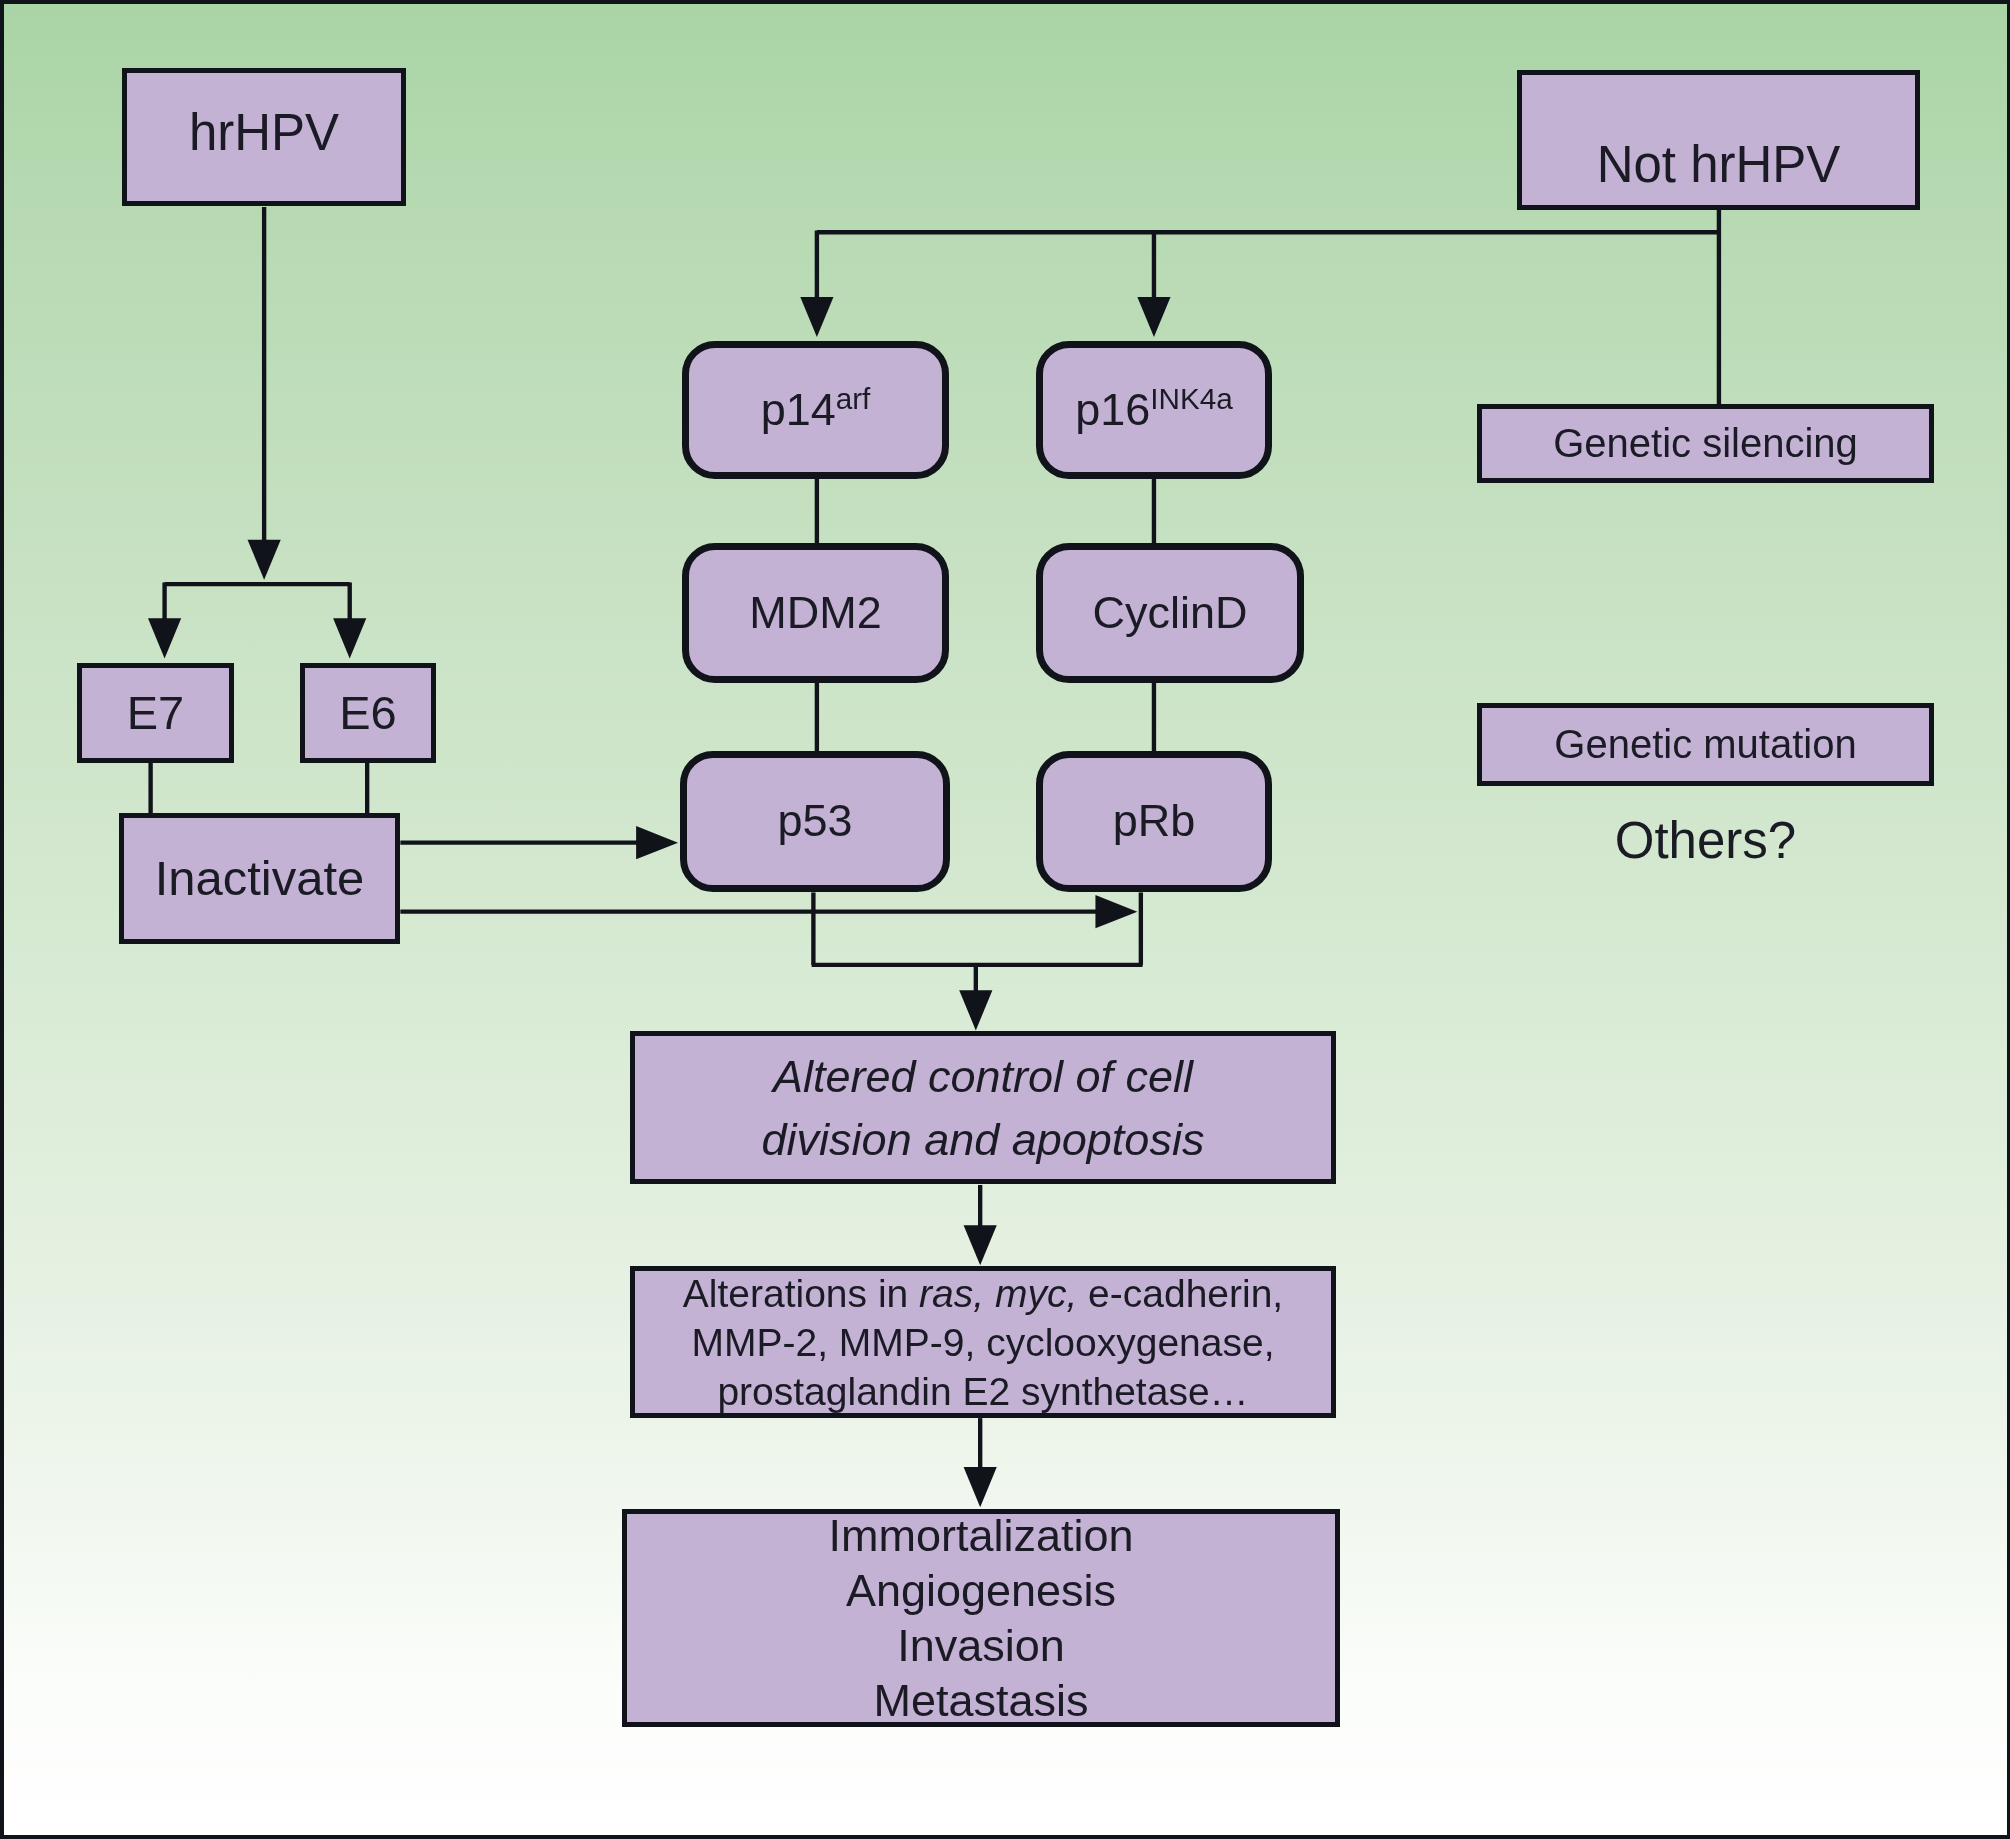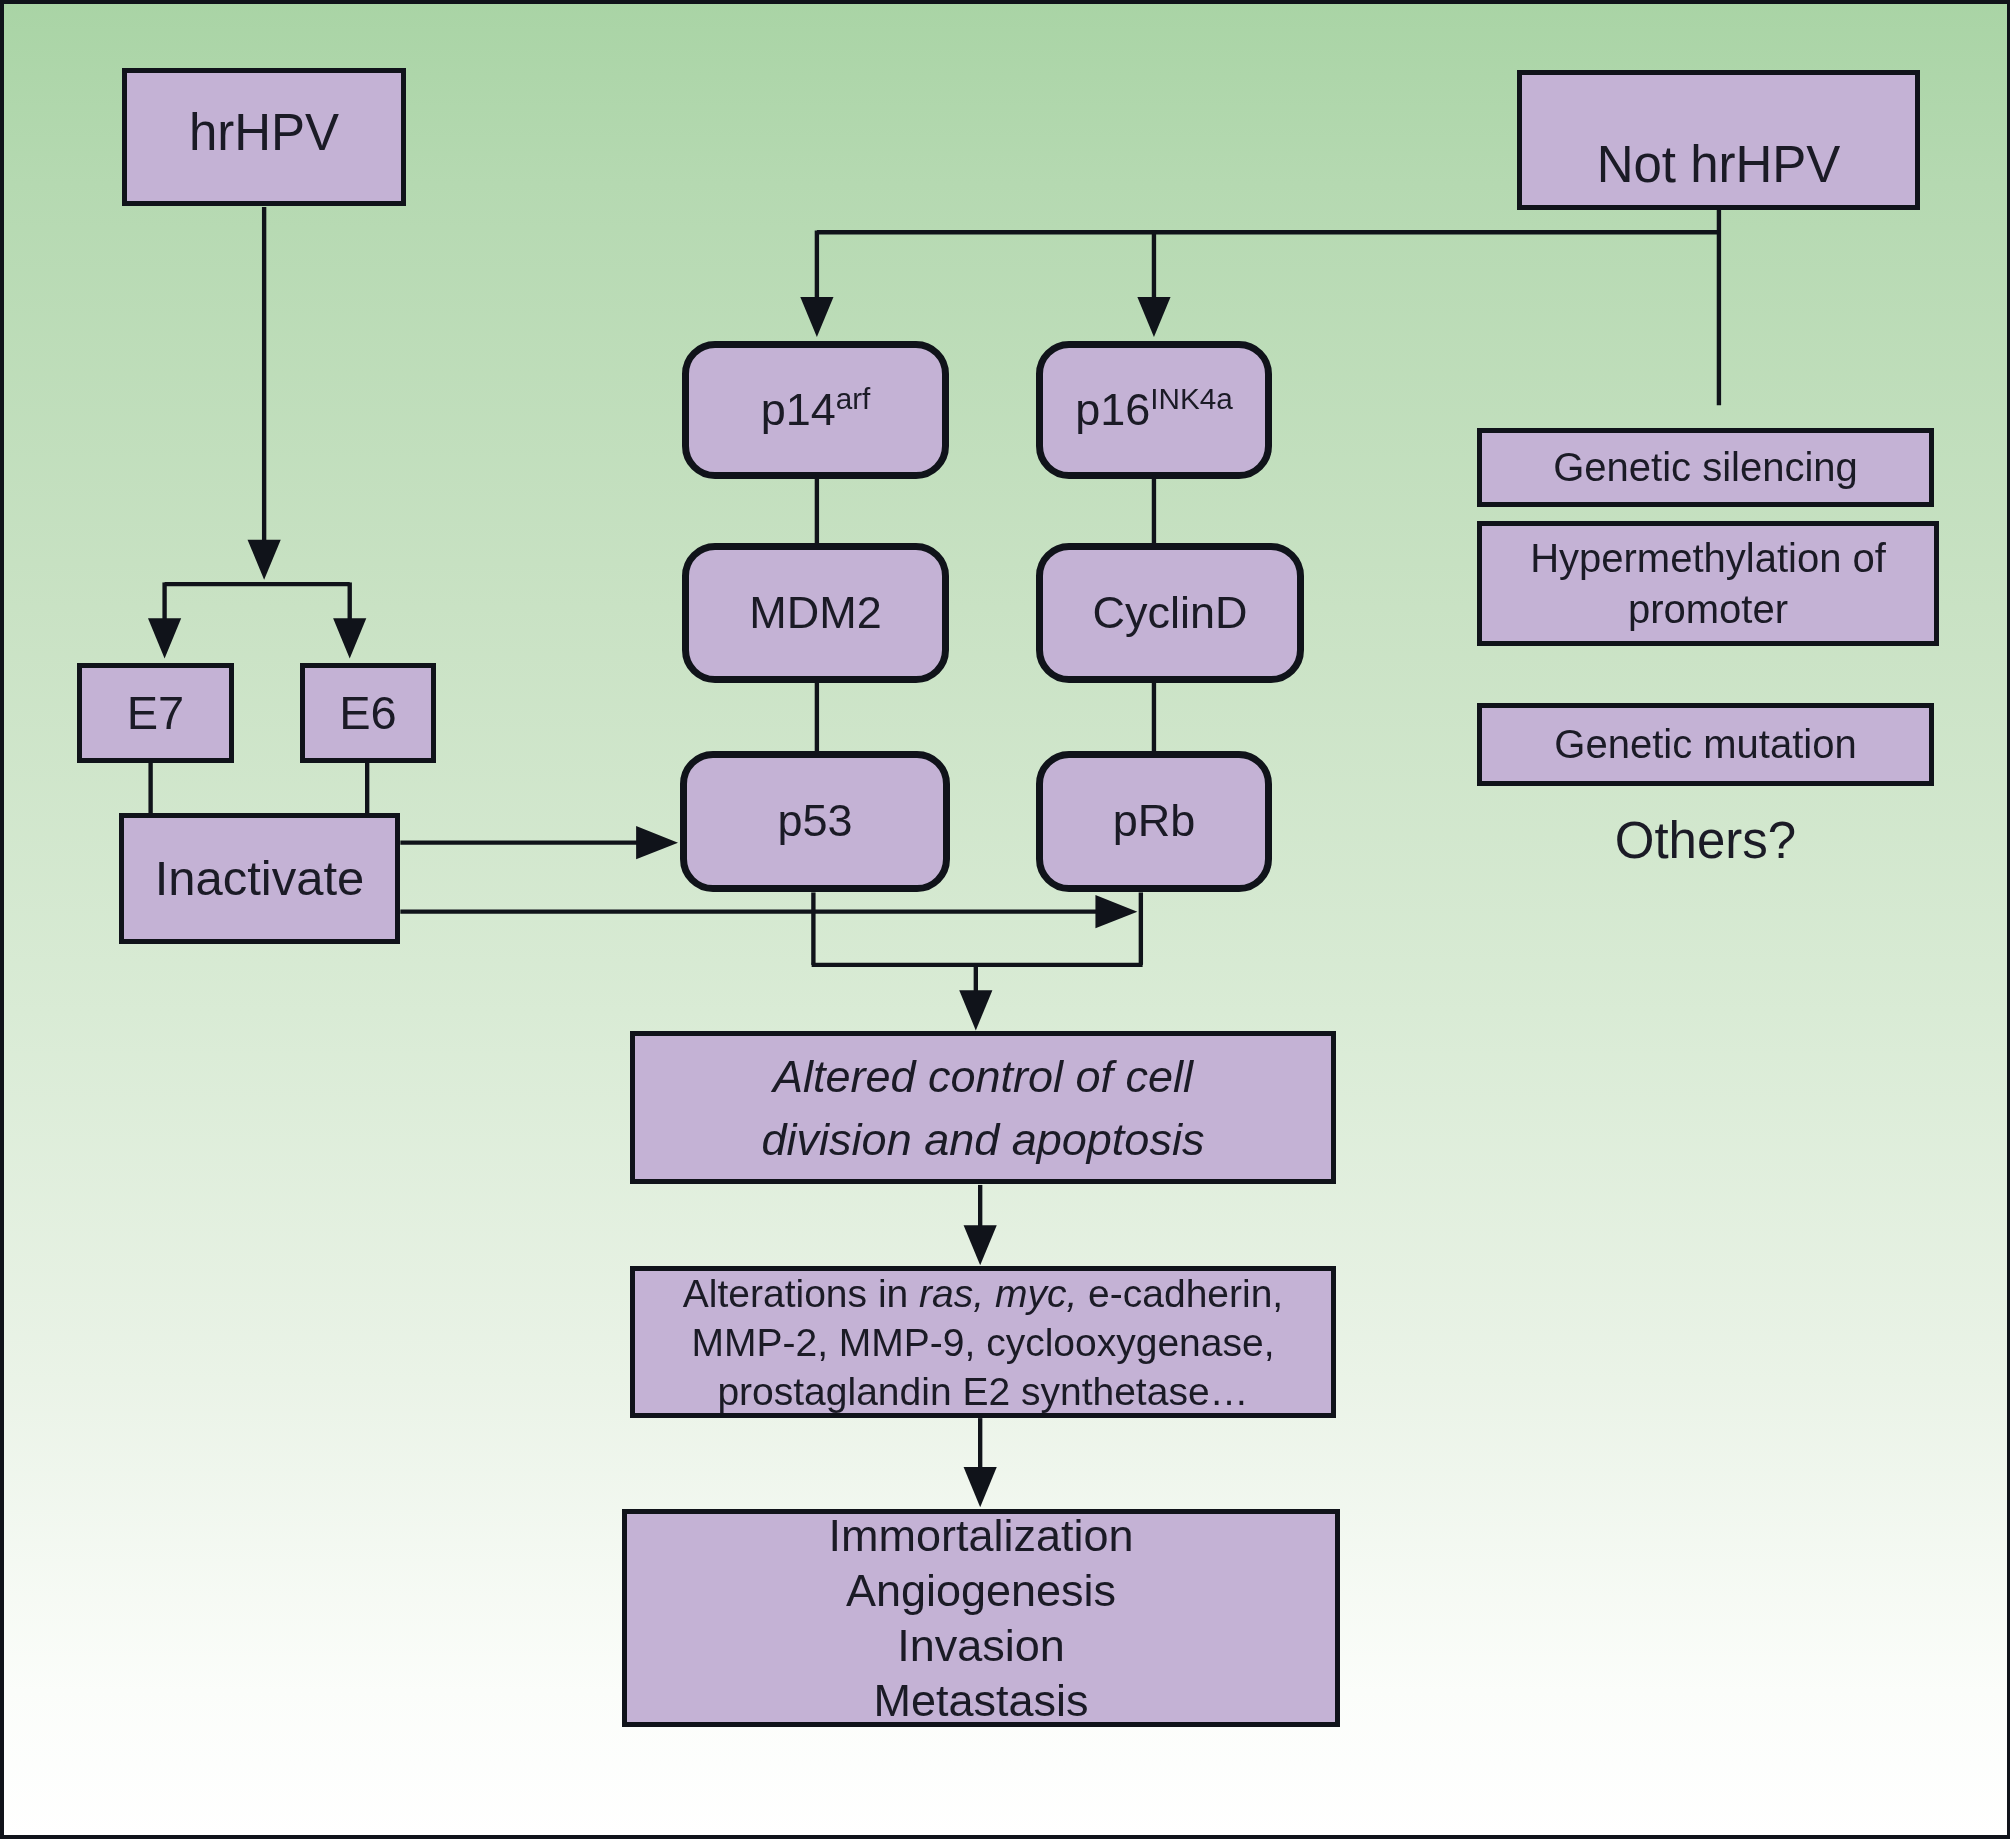--- a/index.html
+++ b/index.html
@@ -169,28 +169,24 @@
   </div>
 
   <div class="node elabel" style="left:300px;top:663px;width:136px;height:100px;">
     <span>E6</span>
   </div>
 
   <div class="node inact" style="left:119px;top:813px;width:281px;height:131px;">
     <span>Inactivate</span>
   </div>
 
-  <div class="node rcol" style="left:1477px;top:404px;width:457px;height:79px;margin-top:24px;">
+  <div class="node rcol" style="left:1477px;top:404px;width:457px;height:79px;">
     <span>Genetic silencing</span>
   </div>
 
-  <div class="node rcol" style="left:1477px;top:521px;width:462px;height:125px;">
-    <div>Hypermethylation of</div>
-    <div>promoter</div>
-  </div>
 
   <div class="node rcol" style="left:1477px;top:687px;width:457px;height:83px;margin-top:16px;">
     <span>Genetic mutation</span>
   </div>
 
   <div class="others" style="left:1477px;top:811px;width:457px;">Others?</div>
 
   <div class="node" style="left:630px;top:1031px;width:706px;height:153px;">
     <div class="altered-line">Altered control of cell</div>
     <div class="altered-line">division and apoptosis</div>

